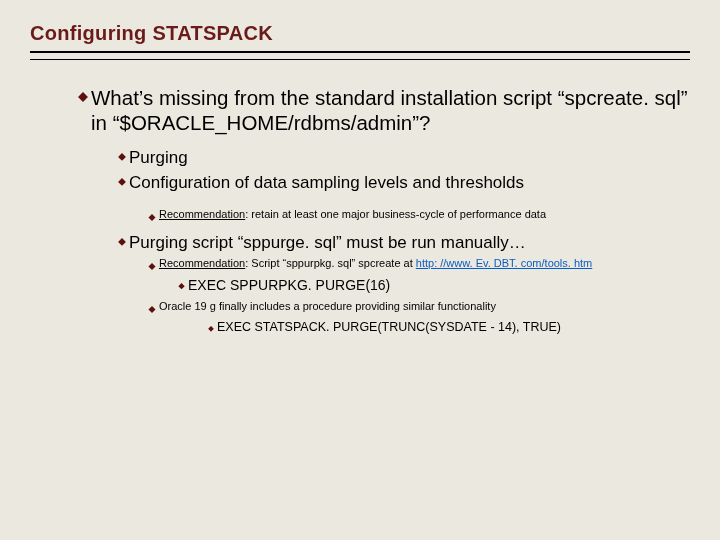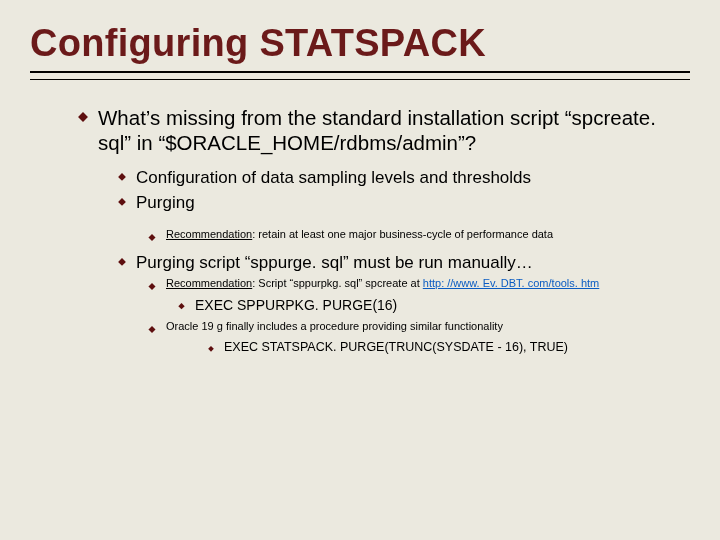--- a/index.html
+++ b/index.html
@@ -11,21 +11,21 @@
     font-family: Arial, "Helvetica Neue", Helvetica, sans-serif;
     color: #000;
     overflow: hidden;
   }
   .slide {
     box-sizing: border-box;
     padding: 20px 30px 20px 30px;
   }
   .title {
     font-family: "Gill Sans", "Gill Sans MT", "Trebuchet MS", Arial, sans-serif;
-    font-size: 38px;
+    font-size: 20px;
     font-weight: 600;
     color: #6b1a1a;
     margin: 2px 0 4px 0;
     letter-spacing: 0.3px;
   }
   .rule {
     height: 6px;
     border-top: 2px solid #000;
     border-bottom: 1px solid #000;
     margin: 6px 0 26px 0;
@@ -51,21 +51,21 @@
     line-height: 1.25;
   }
   .lvl5 {
     margin: 0 0 6px 178px;
     font-size: 12.5px;
     line-height: 1.25;
   }
   .row {
     display: flex;
     align-items: flex-start;
-    gap: 10px;
+    gap: 3px;
   }
   .bullet {
     flex: 0 0 auto;
     margin-top: 6px;
   }
   .bullet svg { display: block; }
   .text { flex: 1; }
   .underline { text-decoration: underline; }
   a.link { color: #0b5cc2; text-decoration: underline; }
   .gap-sm { height: 4px; }
@@ -89,29 +89,29 @@
   </div>
 
   <div class="gap-sm"></div>
 
   <div class="lvl2 row">
     <span class="bullet">
       <svg width="8" height="8">
           <rect x="4" y="0" width="5.5" height="5.5" transform="rotate(45 4 0)" fill="#5e0f0f"></rect>
         </svg>
     </span>
-    <span class="text">Configuration of data sampling levels and thresholds</span>
+    <span class="text">Purging</span>
   </div>
   <div class="lvl2 row">
     <span class="bullet">
       <svg width="8" height="8">
           <rect x="4" y="0" width="5.5" height="5.5" transform="rotate(45 4 0)" fill="#5e0f0f"></rect>
         </svg>
     </span>
-    <span class="text">Purging</span>
+    <span class="text">Configuration of data sampling levels and thresholds</span>
   </div>
 
   <div class="gap-md"></div>
 
 
 
   <div class="lvl3 row">
     <span class="bullet">
       <svg width="8" height="8">
           <rect x="4" y="0" width="5" height="5" transform="rotate(45 4 0)" fill="#5e0f0f"></rect>
@@ -162,16 +162,16 @@
     </span>
     <span class="text">Oracle 19 g finally includes a procedure providing similar functionality</span>
   </div>
 
   <div class="lvl5 row">
     <span class="bullet">
       <svg width="6" height="6">
           <rect x="3" y="0" width="4" height="4" transform="rotate(45 3 0)" fill="#5e0f0f"></rect>
         </svg>
     </span>
-    <span class="text">EXEC STATSPACK. PURGE(TRUNC(SYSDATE - 16), TRUE)</span>
+    <span class="text">EXEC STATSPACK. PURGE(TRUNC(SYSDATE - 14), TRUE)</span>
   </div>
 
 </div>
 
 </body></html>

